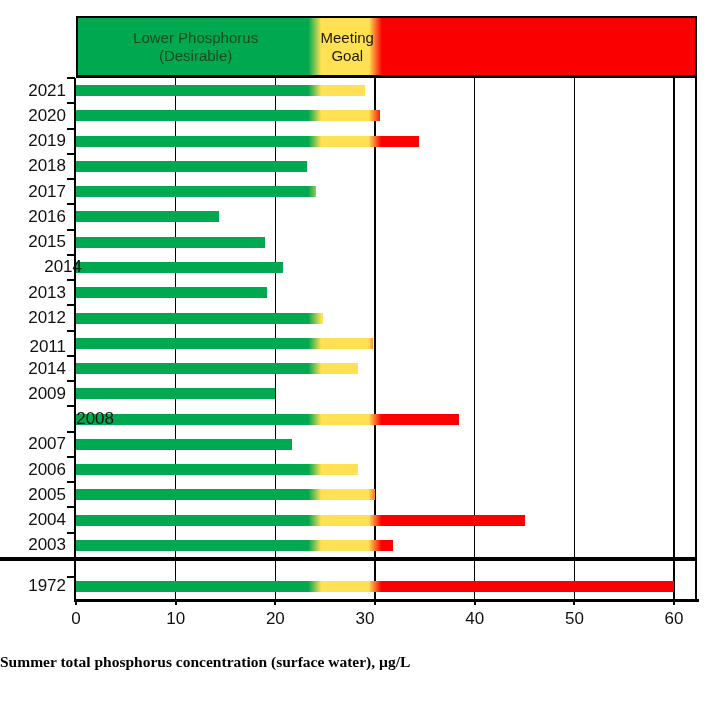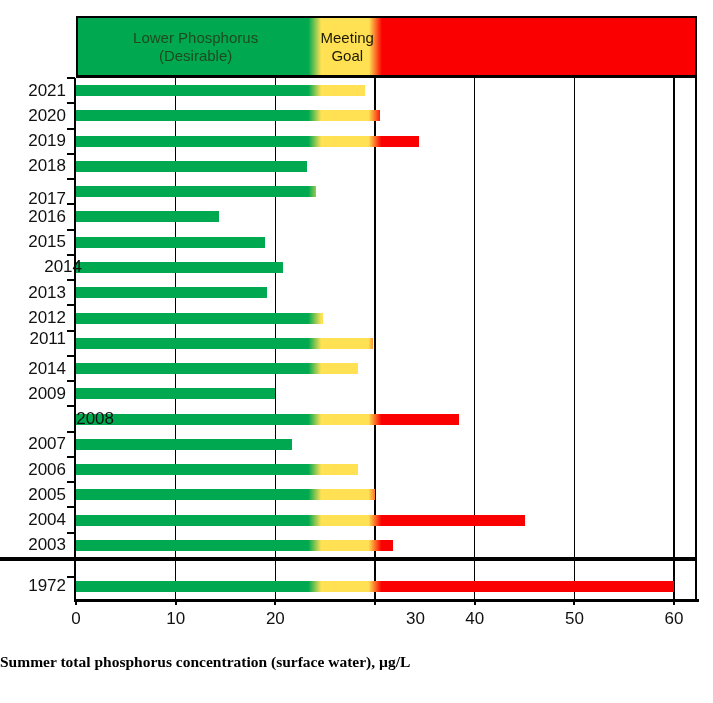--- a/index.html
+++ b/index.html
@@ -106,39 +106,39 @@
       <div class="xtick" style="left: 397.716px;"></div>
       <div class="xtick" style="left: 497.395px;"></div>
       <div class="xtick" style="left: 597.074px;"></div>
     </div>
   <div id="separator"></div>
   <div id="labels-layer">
       <div class="year-label" style="top: 80.6316px;">2021</div>
       <div class="year-label" style="top: 105.895px;">2020</div>
       <div class="year-label" style="top: 131.158px;">2019</div>
       <div class="year-label" style="top: 156.421px;">2018</div>
-      <div class="year-label" style="top: 181.684px; margin-top: 7px;">2017</div>
+      <div class="year-label" style="top: 181.684px;">2017</div>
       <div class="year-label" style="top: 206.947px;">2016</div>
       <div class="year-label" style="top: 232.211px;">2015</div>
       <div class="year-label" style="top: 257.474px; padding-left: 16px;">2014</div>
       <div class="year-label" style="top: 282.737px;">2013</div>
       <div class="year-label" style="top: 308px;">2012</div>
-      <div class="year-label" style="top: 329px;">2011</div>
+      <div class="year-label" style="top: 337px;">2011</div>
       <div class="year-label" style="top: 358.526px;">2014</div>
       <div class="year-label" style="top: 383.789px;">2009</div>
       <div class="year-label" style="top: 409.053px; padding-left: 48px;">2008</div>
       <div class="year-label" style="top: 434.316px;">2007</div>
       <div class="year-label" style="top: 459.579px;">2006</div>
       <div class="year-label" style="top: 484.842px;">2005</div>
       <div class="year-label" style="top: 510.105px;">2004</div>
       <div class="year-label" style="top: 535.368px;">2003</div>
       <div class="year-label" style="top: 576px;">1972</div>
       <div class="x-label" style="left: 46px;">0</div>
       <div class="x-label" style="left: 145.679px;">10</div>
       <div class="x-label" style="left: 245.358px;">20</div>
-      <div class="x-label" style="left: 365px; text-align: right;">30</div>
+      <div class="x-label" style="left: 335px;">30</div>
       <div class="x-label" style="left: 444.716px;">40</div>
       <div class="x-label" style="left: 544.395px;">50</div>
       <div class="x-label" style="left: 644.074px;">60</div>
     </div>
   <div id="axis-title">Summer total phosphorus concentration (surface water), µg/L</div>
 
 </div>
 
 </body></html>

